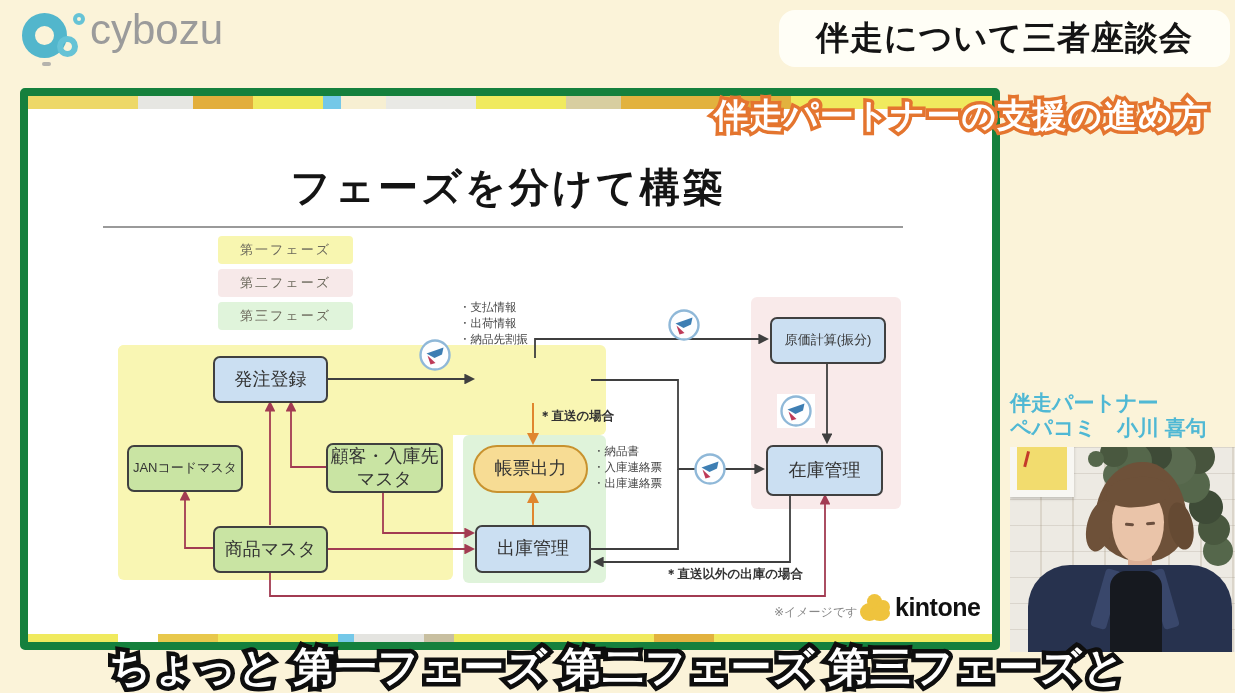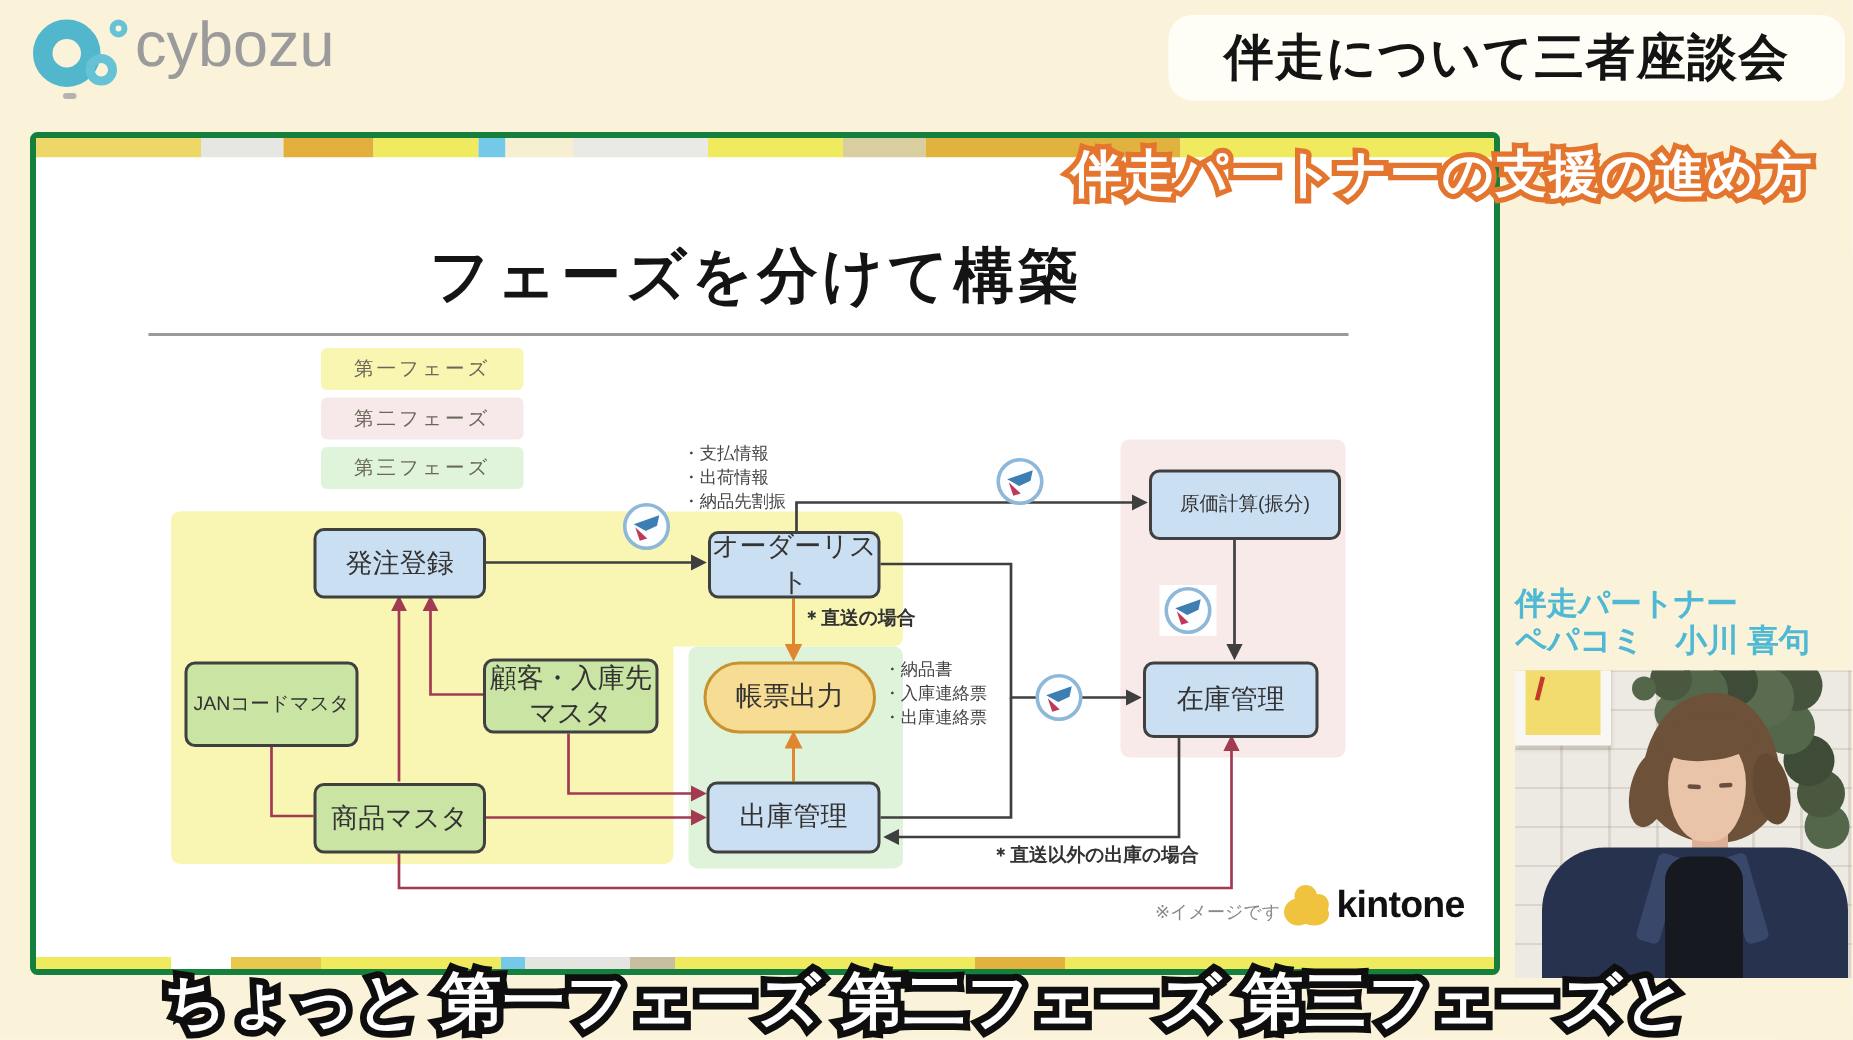--- a/index.html
+++ b/index.html
@@ -22,21 +22,21 @@
   .outlined{display:inline-block;position:relative;z-index:1;color:#fff;white-space:nowrap;}
   .outlined::before{content:attr(data-text);position:absolute;left:0;top:0;z-index:-1;color:#fff;white-space:nowrap;}
   .stroke-orange::before{-webkit-text-stroke:7px #E4752F;
        text-shadow:2px 0 #E4752F,-2px 0 #E4752F,0 2px #E4752F,0 -2px #E4752F,2px 2px #E4752F,-2px -2px #E4752F,2px -2px #E4752F,-2px 2px #E4752F;}
   .stroke-black::before{-webkit-text-stroke:9px #0E0E0E;
        text-shadow:3px 0 #0E0E0E,-3px 0 #0E0E0E,0 3px #0E0E0E,0 -3px #0E0E0E,3px 3px #0E0E0E,-3px -3px #0E0E0E,3px -3px #0E0E0E,-3px 3px #0E0E0E;}
   .overlay-heading{position:absolute;left:714px;top:93px;z-index:12;font-size:34px;font-weight:800;letter-spacing:1px;}
 
   
   .slide{position:absolute;left:20px;top:88px;width:980px;height:562px;box-sizing:border-box;
-       background:#FFFFFF;border:4px solid #15803d;border-radius:5px;z-index:2;}
+       background:#FFFFFF;border:8px solid #15803d;border-radius:5px;z-index:2;}
   .mosaic{position:absolute;left:0;right:0;display:flex;overflow:hidden;}
   .mosaic-top{top:0;height:13px;}
   .mosaic-bottom{bottom:0;height:8px;}
   .mosaic i{display:block;height:100%;}
 
   .slide-title{position:absolute;left:0;top:64px;width:960px;text-align:center;font-size:40px;font-weight:900;
        color:#141414;letter-spacing:3px;}
   .title-rule{position:absolute;left:75px;top:130px;width:800px;height:2px;background:#9a9a9a;}
 
   .legend-box{position:absolute;left:190px;width:135px;height:28px;border-radius:4px;display:flex;
@@ -207,28 +207,27 @@
         </g>
         <g transform="translate(682,373)">
           <circle r="14.5" fill="#FDFEFF" stroke="#8FB8D8" stroke-width="2.4"></circle>
           <path d="M8.5,-7.5 L-8.5,-1.5 L-0.5,3 L7,-0.5 Z" fill="#3D7EB3"></path>
           <path d="M-7.5,0.5 L0.5,8 L-4.5,9.5 Z" fill="#BE3A58"></path>
         </g>
       </g>
     </svg>
 
     <div class="node node-blue" style="left:185px;top:260px;width:115px;height:47px">発注登録</div>
-    <div class="node node-blue" style="left:448px;top:262px;width:115px;height:45px">オーダーリスト</div>
-    <div class="node node-green" style="left:99px;top:349px;width:116px;height:57px;font-size:13px">JANコードマスタ</div>
+    <div class="node node-green" style="left:99px;top:349px;width:116px;height:47px;font-size:13px">JANコードマスタ</div>
     <div class="node node-green pre" style="left:298px;top:347px;width:117px;height:50px;font-size:18px">顧客・入庫先
 マスタ</div>
     <div class="node node-green" style="left:185px;top:430px;width:115px;height:47px">商品マスタ</div>
     <div class="node node-amber" style="left:445px;top:349px;width:115px;height:48px">帳票出力</div>
     <div class="node node-blue" style="left:447px;top:429px;width:116px;height:48px">出庫管理</div>
-    <div class="node node-blue" style="left:742px;top:221px;width:128px;height:47px;font-size:13px">原価計算(振分)</div>
+    <div class="node node-blue" style="left:742px;top:221px;width:116px;height:47px;font-size:13px">原価計算(振分)</div>
     <div class="node node-blue" style="left:738px;top:349px;width:117px;height:51px">在庫管理</div>
 
     <div class="note" style="left:431px;top:204px">
       <div>・支払情報</div>
       <div>・出荷情報</div>
       <div>・納品先割振</div>
     </div>
     <div class="note" style="left:565px;top:348px">
       <div>・納品書</div>
       <div>・入庫連絡票</div>

